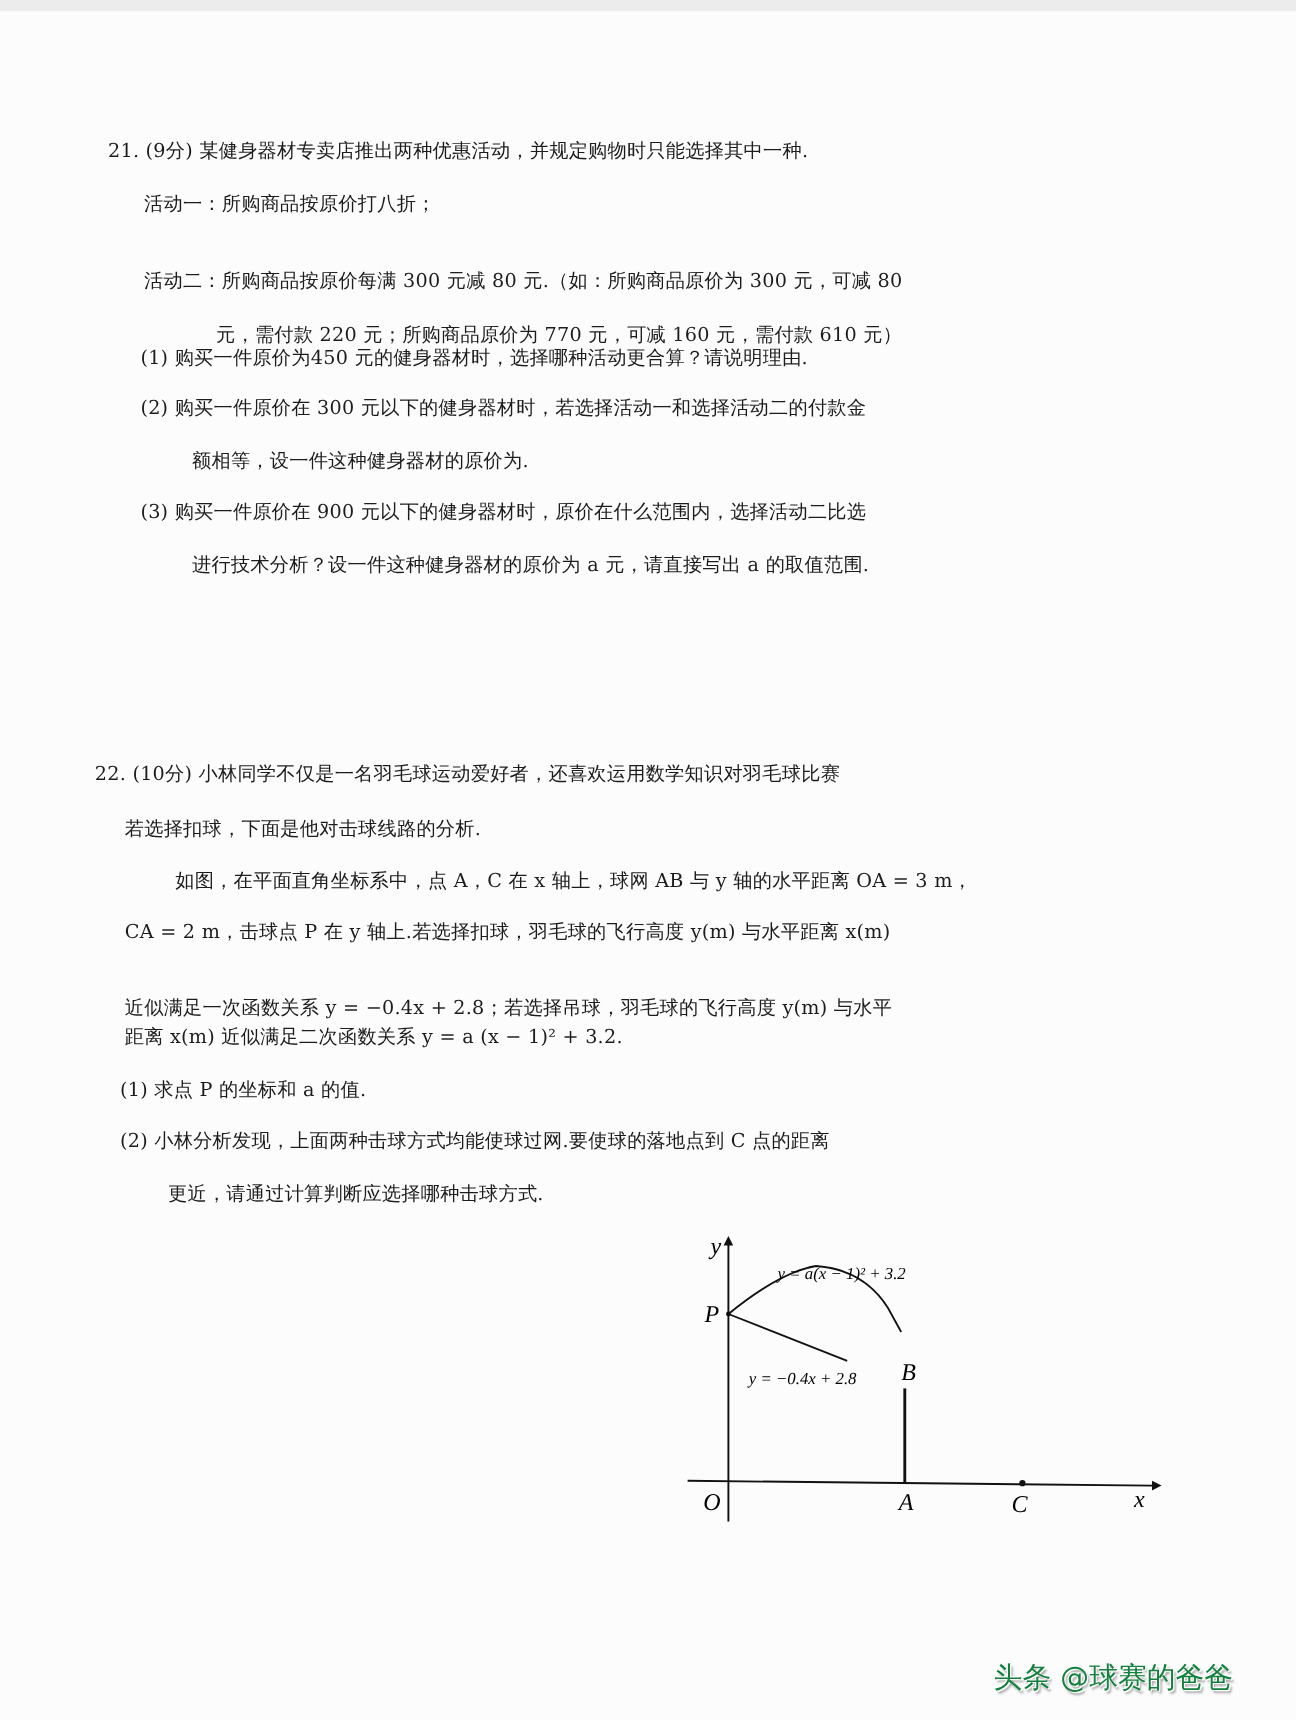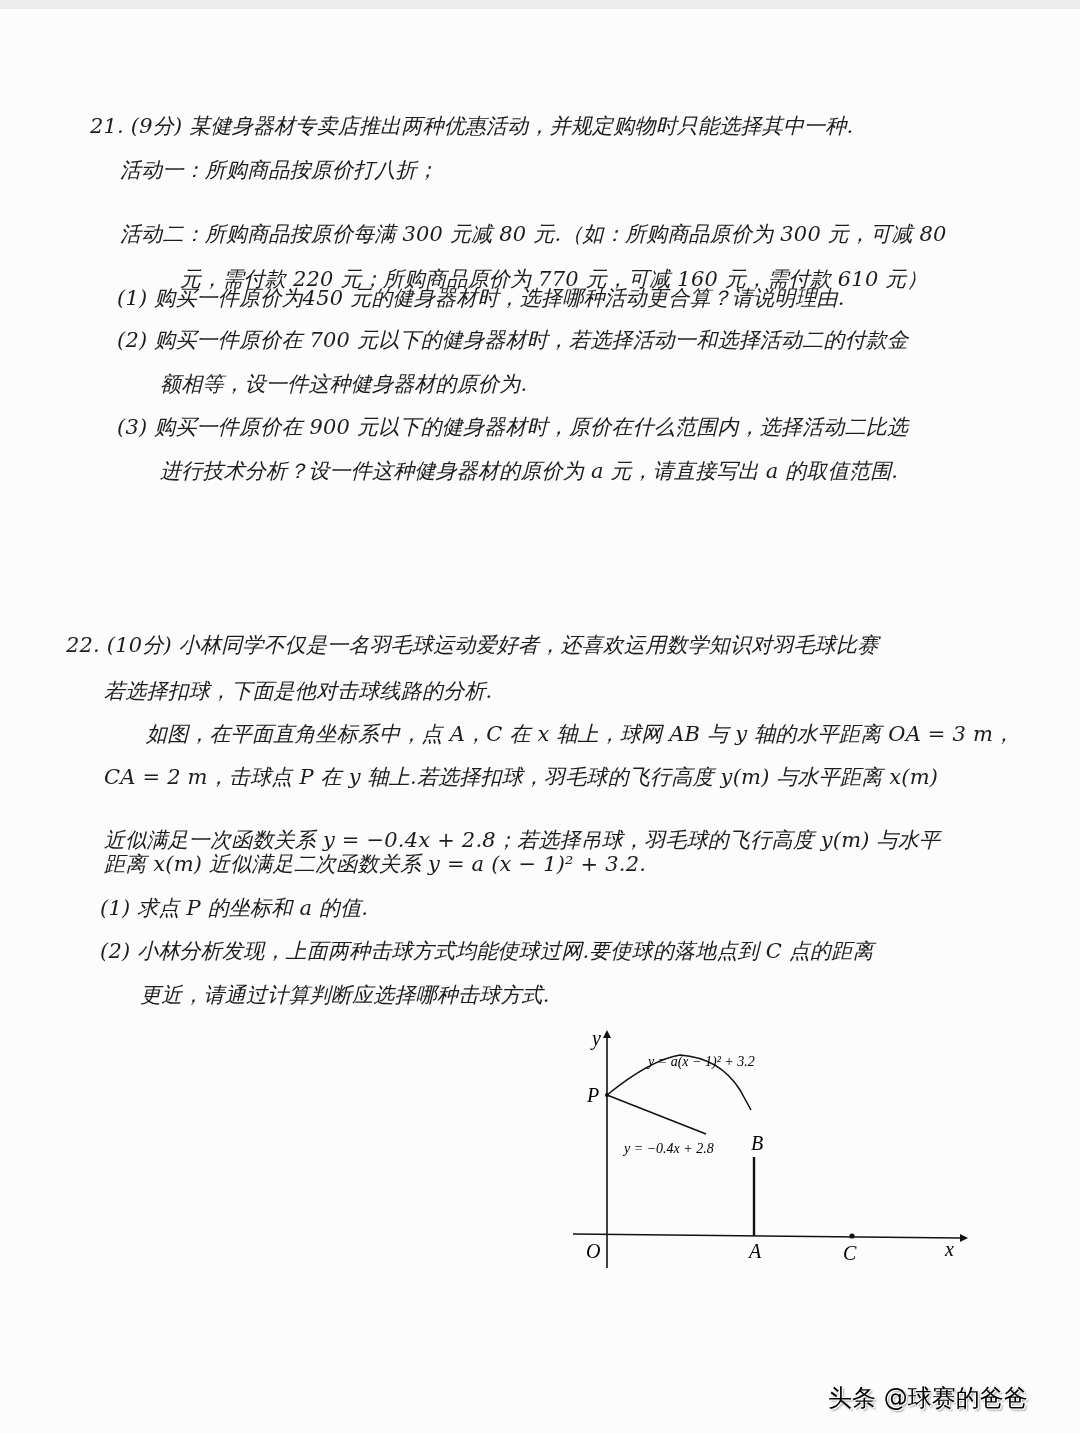--- a/index.html
+++ b/index.html
@@ -4,50 +4,49 @@
   <style>
     html, body { margin: 0; padding: 0; }
     body {
       width: 1080px; height: 1433px; position: relative; overflow: hidden;
       background: #fcfcfc;
       font-family: "DejaVu Serif", "Liberation Serif", serif;
       color: #1c1c1c;
     }
     .topbar { position: absolute; left: 0; top: 0; width: 1080px; height: 9px; background: #ececec; }
     .line {
-      position: absolute; white-space: nowrap; font-size: 21px; line-height: 30px;
+      position: absolute; white-space: nowrap; font-size: 16px; line-height: 30px;
       letter-spacing: 0.2px;
-      font-style: italic;
     }
     .diagram { position: absolute; left: 560px; top: 1020px; width: 420px; height: 260px; }
     .watermark {
       position: absolute; left: 828px; top: 1383px; font-size: 24px; line-height: 30px;
-      font-family: "DejaVu Sans", sans-serif; color: #000000;
+      font-family: "DejaVu Sans", sans-serif; color: #15803d;
       text-shadow: 1px 1px 0 #fff, -1px -1px 0 #fff, 2px 2px 2px #999;
     }
   </style>
 </head>
 <body>
 
 <div class="topbar"></div>
 
 <div>
   <div class="line" style="left:90px; top:111px;">21. (9分) 某健身器材专卖店推出两种优惠活动，并规定购物时只能选择其中一种.</div>
   <div class="line" style="left:120px; top:155px;">活动一：所购商品按原价打八折；</div>
   <div class="line" style="left:120px; top:195px;margin-top:24px;">活动二：所购商品按原价每满 300 元减 80 元.（如：所购商品原价为 300 元，可减 80</div>
   <div class="line" style="left:180px; top:236px;margin-top:28px;">元，需付款 220 元；所购商品原价为 770 元，可减 160 元，需付款 610 元）</div>
   <div class="line" style="left:117px; top:283px;">(1) 购买一件原价为450 元的健身器材时，选择哪种活动更合算？请说明理由.</div>
-  <div class="line" style="left:117px; top:325px;">(2) 购买一件原价在 700 元以下的健身器材时，若选择活动一和选择活动二的付款金</div>
+  <div class="line" style="left:117px; top:325px;">(2) 购买一件原价在 300 元以下的健身器材时，若选择活动一和选择活动二的付款金</div>
   <div class="line" style="left:160px; top:369px;">额相等，设一件这种健身器材的原价为.</div>
   <div class="line" style="left:117px; top:412px;text-align:right;">(3) 购买一件原价在 900 元以下的健身器材时，原价在什么范围内，选择活动二比选</div>
   <div class="line" style="left:160px; top:456px;">进行技术分析？设一件这种健身器材的原价为 a 元，请直接写出 a 的取值范围.</div>
 </div>
 
 <div>
-  <div class="line" style="left:66px; top:630px;">22. (10分) 小林同学不仅是一名羽毛球运动爱好者，还喜欢运用数学知识对羽毛球比赛</div>
+  <div class="line" style="left:79px; top:630px;">22. (10分) 小林同学不仅是一名羽毛球运动爱好者，还喜欢运用数学知识对羽毛球比赛</div>
   <div class="line" style="left:104px; top:676px;">若选择扣球，下面是他对击球线路的分析.</div>
   <div class="line" style="left:104px; top:719px;margin-left:42px;">如图，在平面直角坐标系中，点 A，C 在 x 轴上，球网 AB 与 y 轴的水平距离 OA = 3 m，</div>
   <div class="line" style="left:104px; top:762px;">CA = 2 m，击球点 P 在 y 轴上.若选择扣球，羽毛球的飞行高度 y(m) 与水平距离 x(m)</div>
   <div class="line" style="left:104px; top:805px;margin-top:20px;">近似满足一次函数关系 y = −0.4x + 2.8；若选择吊球，羽毛球的飞行高度 y(m) 与水平</div>
   <div class="line" style="left:104px; top:849px;">距离 x(m) 近似满足二次函数关系 y = a (x − 1)² + 3.2.</div>
   <div class="line" style="left:100px; top:893px;">(1) 求点 P 的坐标和 a 的值.</div>
   <div class="line" style="left:100px; top:936px;">(2) 小林分析发现，上面两种击球方式均能使球过网.要使球的落地点到 C 点的距离</div>
   <div class="line" style="left:140px; top:980px;">更近，请通过计算判断应选择哪种击球方式.</div>
 </div>
 

